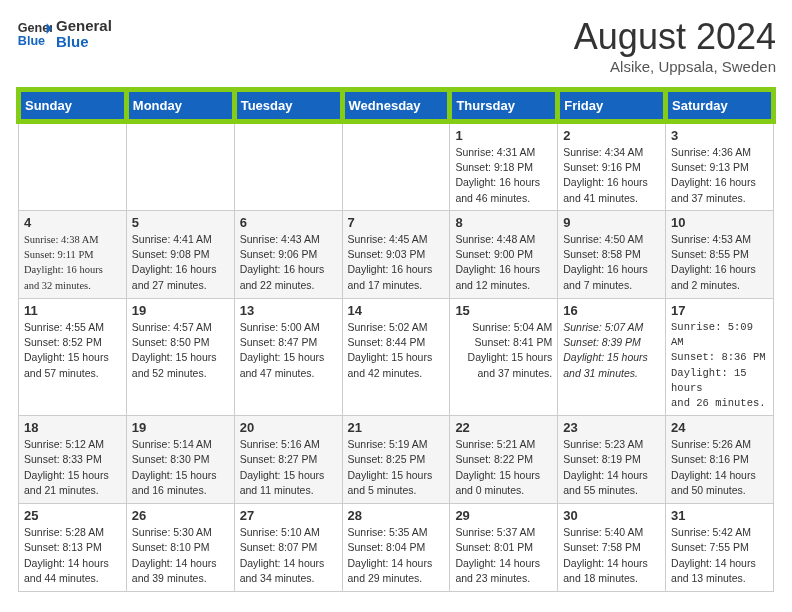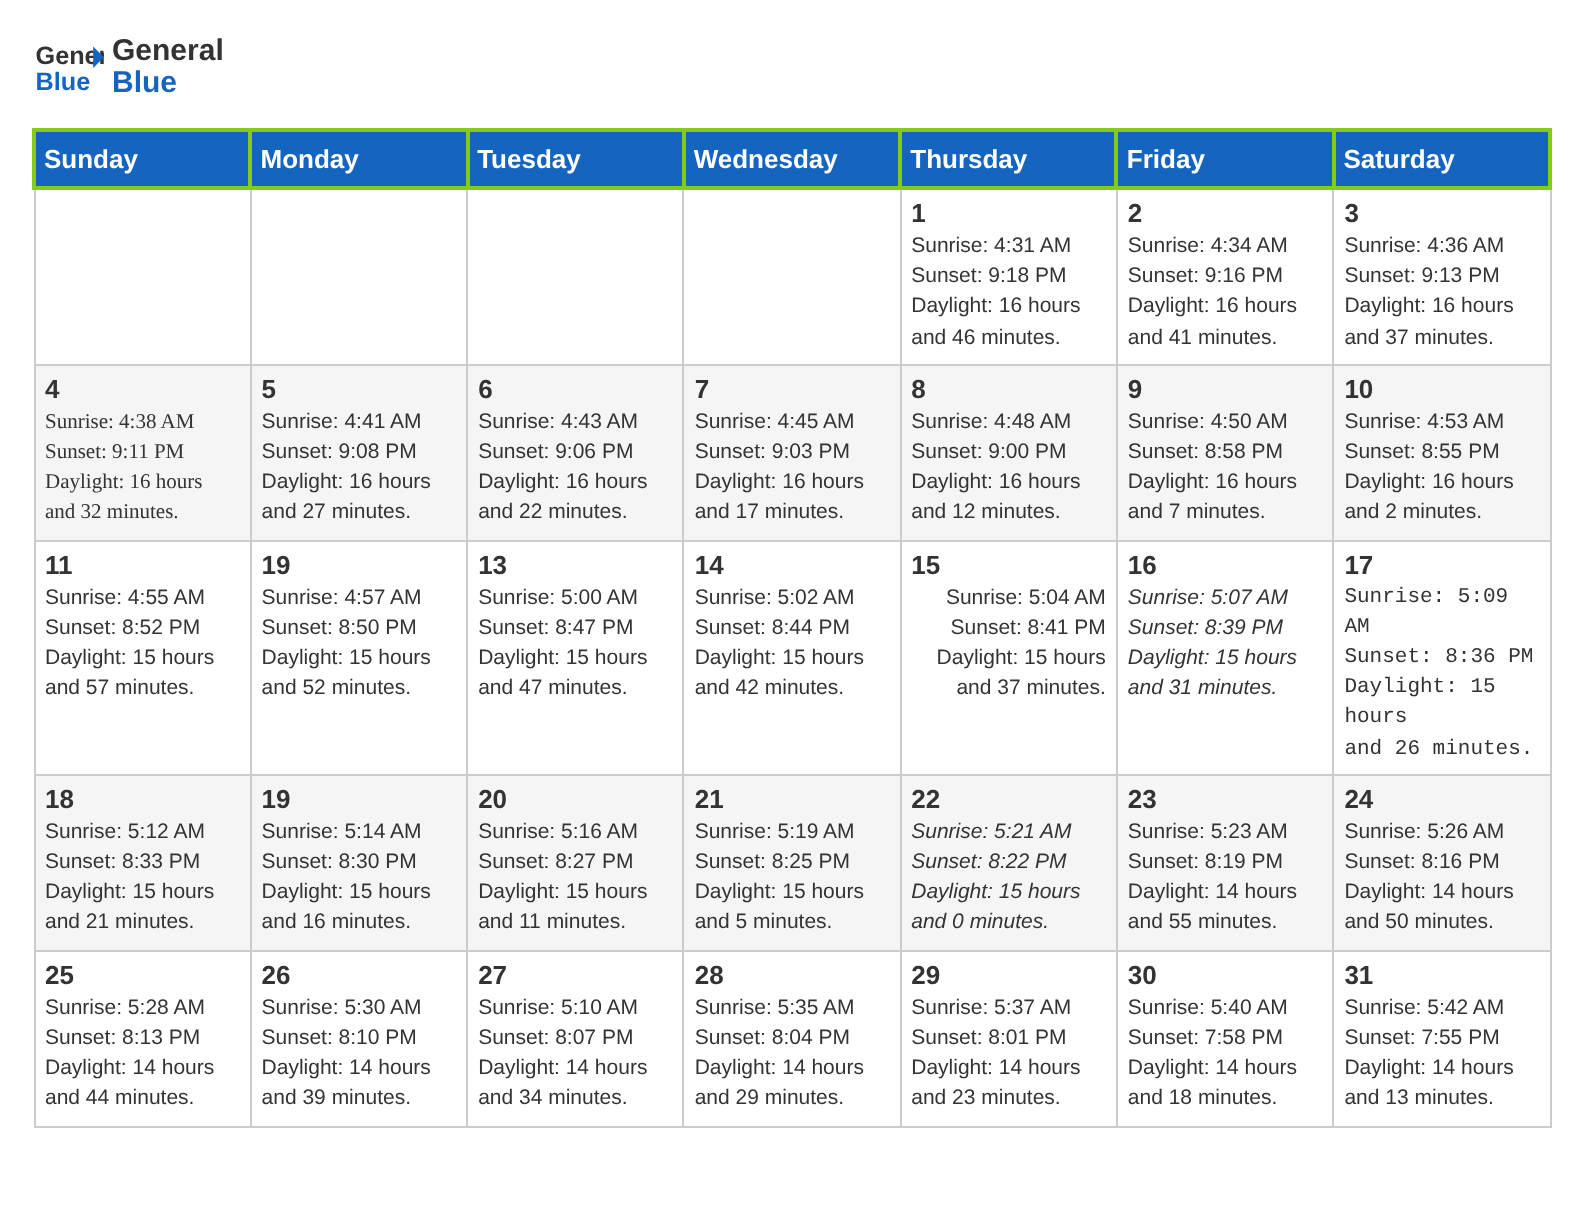--- a/index.html
+++ b/index.html
@@ -42,21 +42,21 @@
       border-collapse: collapse;
       table-layout: fixed;
     }
     thead th {
       background-color: #1565c0;
       color: #fff;
       font-size: 13px;
       font-weight: bold;
       padding: 6px 4px;
       text-align: left;
-      border: 2px solid #84cc16;
+      border: 5px solid #84cc16;
     }
     tbody td {
       border: 1px solid #ccc;
       vertical-align: top;
       padding: 4px 5px;
       font-size: 10.5px;
       color: #333;
       height: 88px;
       background: #fff;
     }
@@ -86,20 +86,24 @@
     <svg class="logo-icon" viewBox="0 0 40 40" xmlns="http://www.w3.org/2000/svg">
       <text x="2" y="18" font-size="14" font-weight="bold" fill="#333" font-family="Arial">General</text>
       <text x="2" y="32" font-size="14" font-weight="bold" fill="#1565c0" font-family="Arial">Blue</text>
       <polygon points="34,8 40,14 34,20" fill="#1565c0"></polygon>
     </svg>
     <div>
       <div style="font-size:15px; font-weight:bold; color:#333; line-height:1.1;">General</div>
       <div style="font-size:15px; font-weight:bold; color:#1565c0; line-height:1.1;">Blue</div>
     </div>
   </div>
+  <div class="title-area">
+    <div class="month-title">August 2024</div>
+    <div class="location">Alsike, Uppsala, Sweden</div>
+  </div>
 </div>
 
 <table>
   <thead>
     <tr>
     <th>Sunday</th>
         <th>Monday</th>
         <th>Tuesday</th>
         <th>Wednesday</th>
         <th>Thursday</th>
@@ -261,21 +265,21 @@
         </td>
         <td>
           <span class="day-number">21</span>
           <div class="day-info" style="white-space: pre-line;">Sunrise: 5:19 AM
 Sunset: 8:25 PM
 Daylight: 15 hours
 and 5 minutes.</div>
         </td>
         <td>
           <span class="day-number">22</span>
-          <div class="day-info" style="white-space: pre-line; font-style: italic;">Sunrise: 5:21 AM
+          <div class="day-info" style="white-space: pre-line;">Sunrise: 5:21 AM
 Sunset: 8:22 PM
 Daylight: 15 hours
 and 0 minutes.</div>
         </td>
         <td>
           <span class="day-number">23</span>
           <div class="day-info" style="white-space: pre-line;">Sunrise: 5:23 AM
 Sunset: 8:19 PM
 Daylight: 14 hours
 and 55 minutes.</div>

